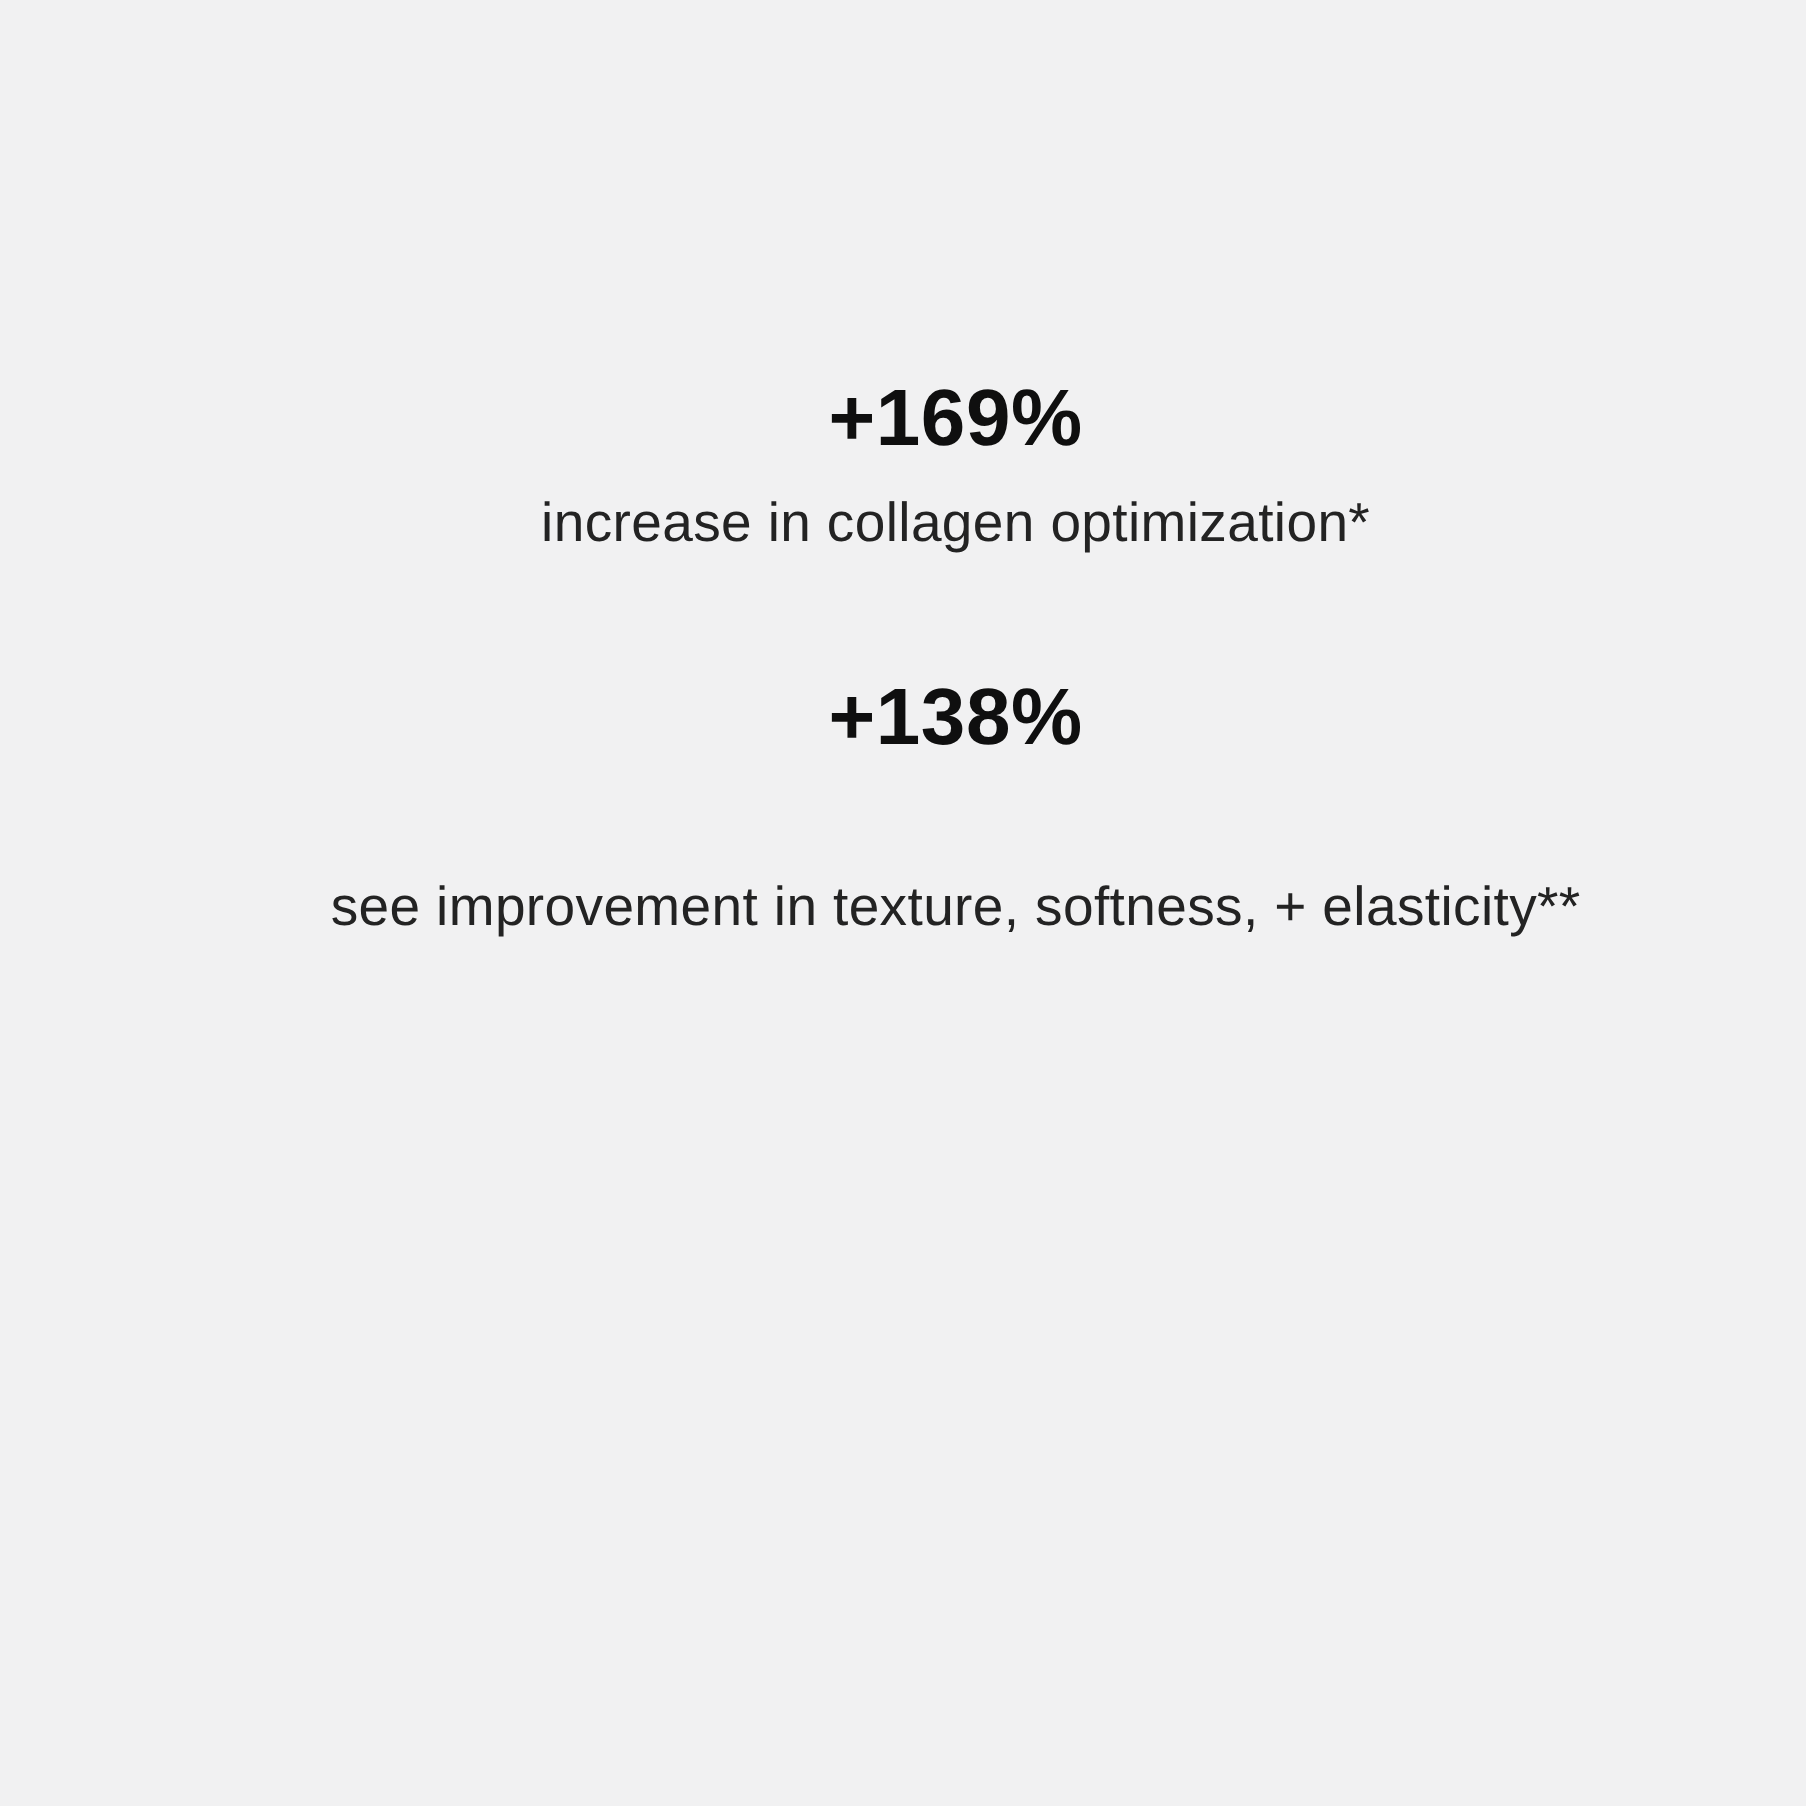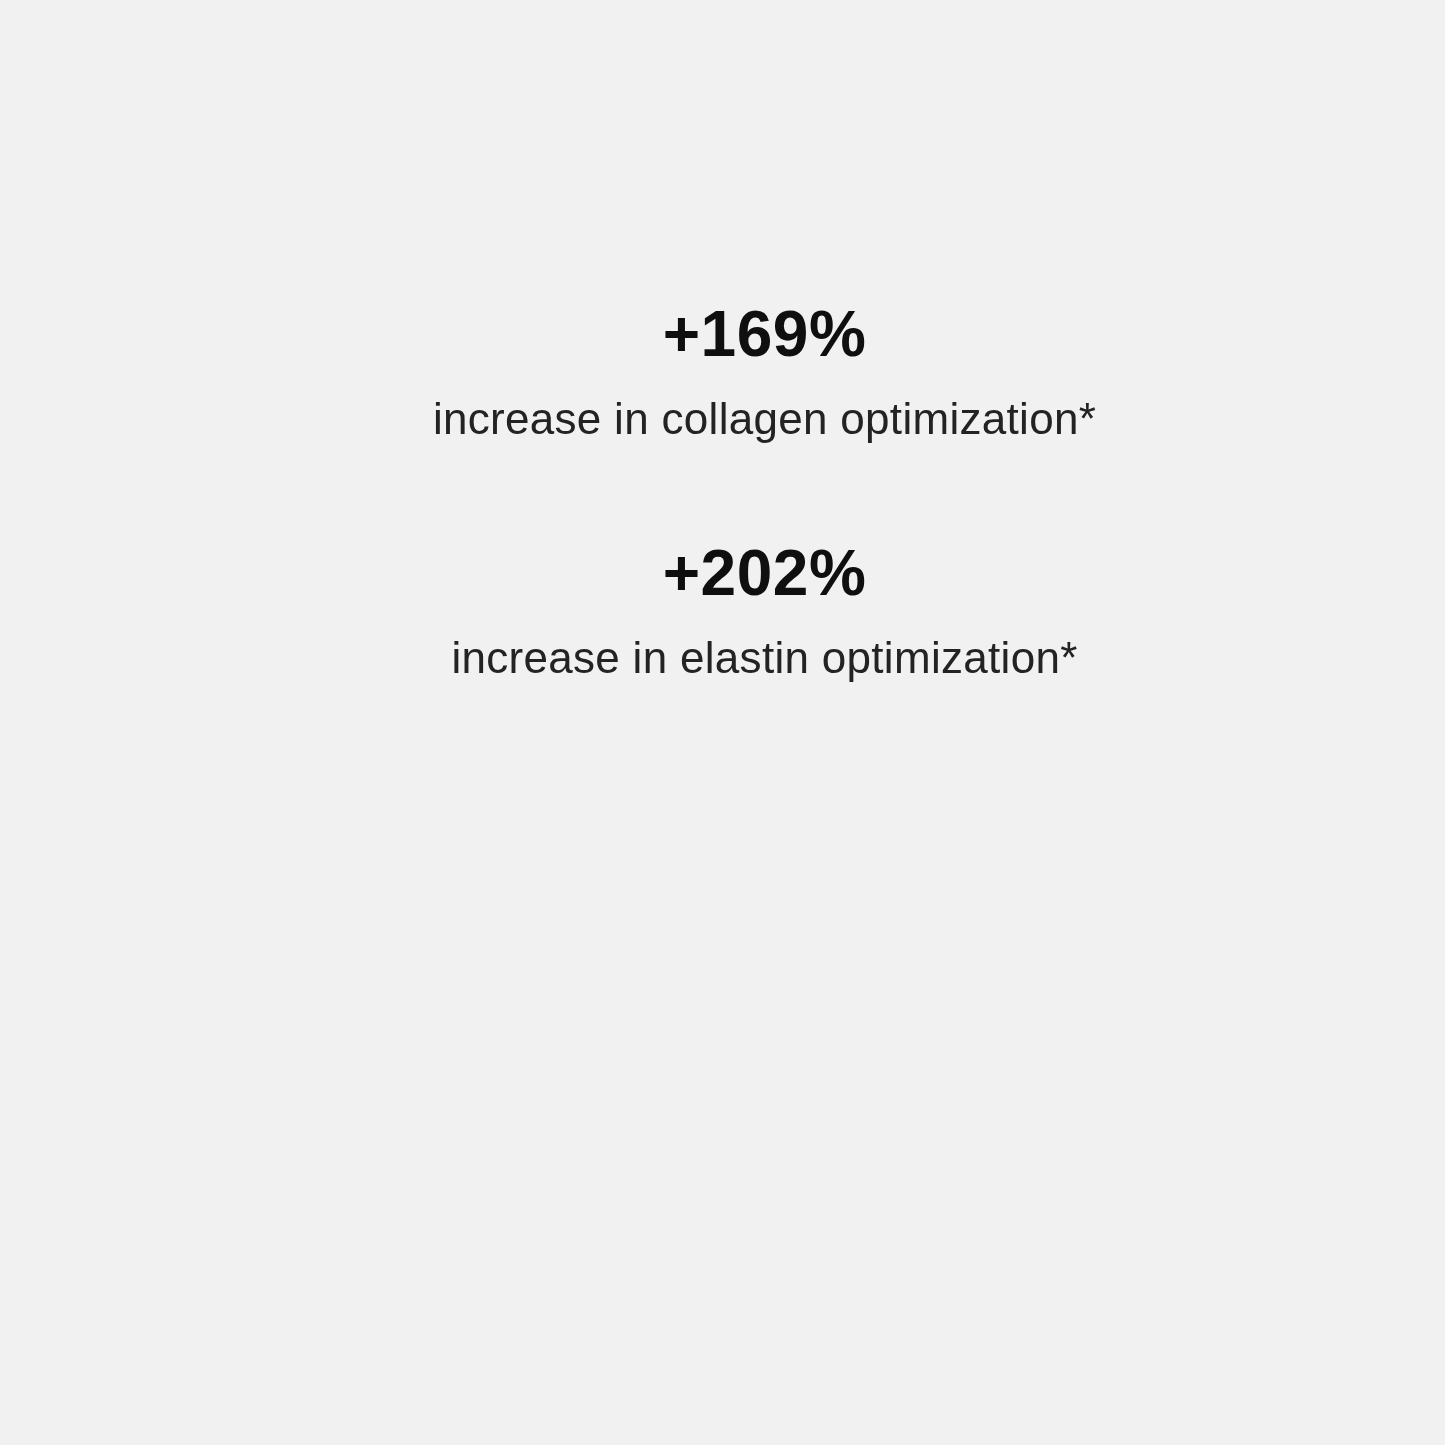--- a/index.html
+++ b/index.html
@@ -58,22 +58,22 @@
 <body>
 
 <div class="page">
 
   <div class="stat">
     <div class="stat-value">+169%</div>
     <div class="stat-label">increase in collagen optimization*</div>
   </div>
 
   <div class="stat">
-    <div class="stat-value">+202%</div>
-    <div class="stat-label">increase in elastin optimization*</div>
+    <div class="stat-value">+138%</div>
   </div>
 
   <div class="stat">
+    <div class="stat-label">see improvement in texture, softness, + elasticity**</div>
   </div>
 
 
 
 </div>
 
 </body></html>

